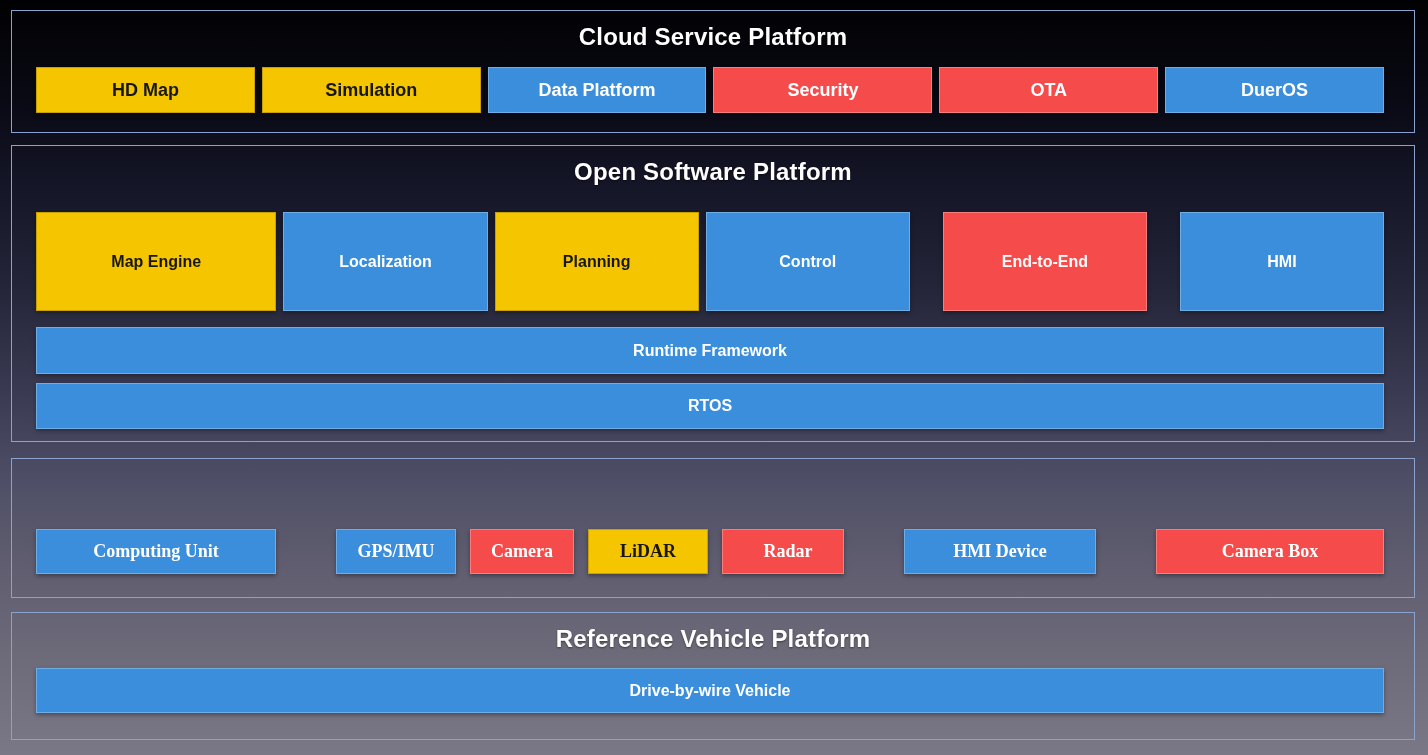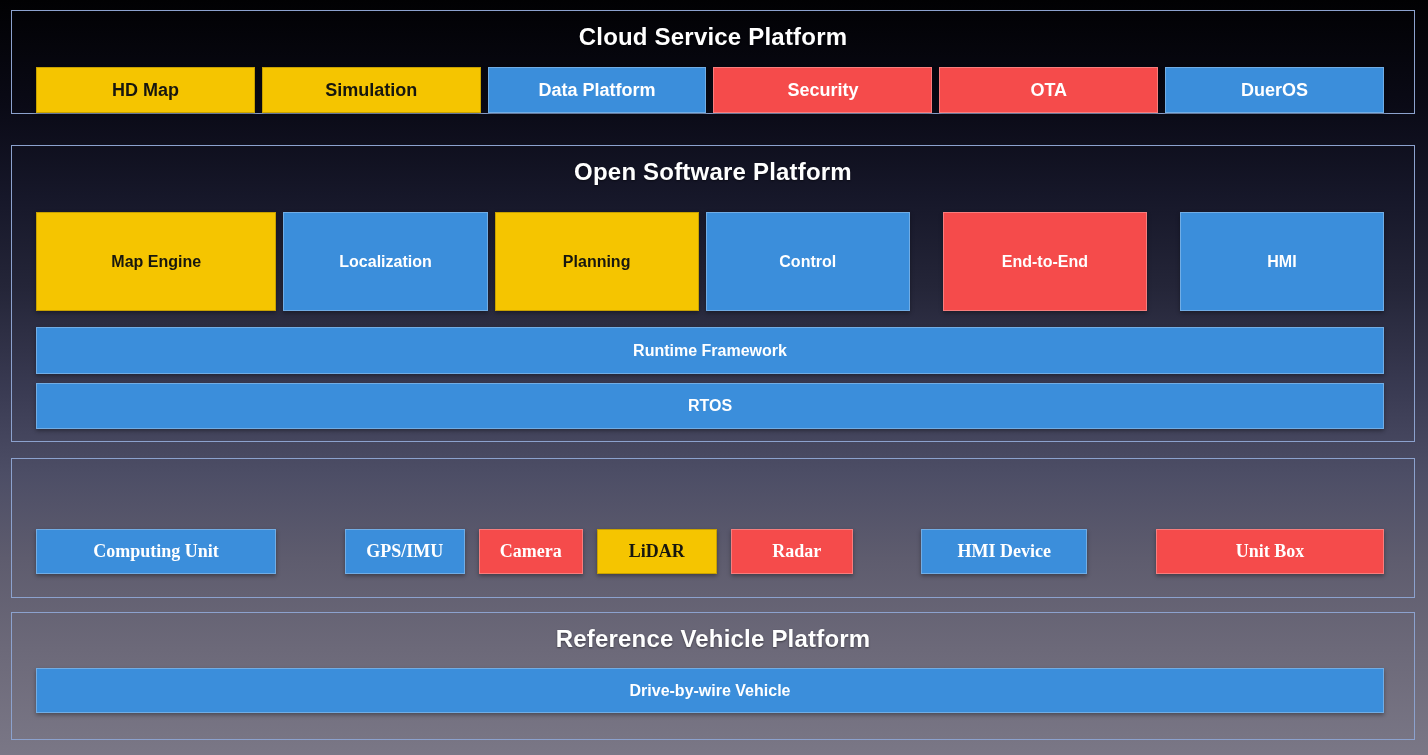--- a/index.html
+++ b/index.html
@@ -10,21 +10,21 @@
       var(--background-top,#010103) 0%,
       #0a0a16 14%, #161729 26%, #242538 38%,
       #3a3b53 52%, #4d4e66 63%, #5e5c6e 74%, #6c6979 86%,
       var(--background-bottom,#7a7786) 100%);
     position:relative;
   }
   .panel {
     position:absolute; left:11px; width:1404px;
     border:1.5px solid var(--panel-border,#8ca2ce);
   }
-  #panel-cloud    { top:10px;  height:104px; }
+  #panel-cloud    { top:10px;  height:123px; }
   #panel-software { top:145px; height:297px; }
   #panel-hardware { top:458px; height:140px; }
   #panel-vehicle  { top:612px; height:128px; }
   .panel-title {
     margin-top:12px; text-align:center;
     font-size:24px; font-weight:bold; color:var(--title-text,#fff);
     letter-spacing:.2px; line-height:28px;
     text-shadow:0 1px 2px rgba(0,0,0,.45);
   }
   .row { position:absolute; left:24px; right:30px; display:flex; }
@@ -46,21 +46,21 @@
   
   .bar { position:absolute; left:24px; right:30px; font-size:16px; }
   #bar-runtime { top:181px; height:47px; }
   #bar-rtos    { top:237px; height:46px; }
   #bar-vehicle { top:55px;  height:45px; }
   
   #hardware-row { top:70px; height:45px; justify-content:space-between; }
   #hardware-row .box { height:45px;font-family:Liberation Serif, serif; }
   .sensor-group { display:flex; gap:14px; }
   .w240{width:240px} .w120{width:120px} .w104{width:104px}
-  .w122{width:122px} .w190{width:166px} .w228{width:228px}
+  .w122{width:122px} .w190{width:192px} .w228{width:228px}
 </style>
 </head>
 <body>
 
 <section class="panel" id="panel-cloud">
   <div class="panel-title">Cloud Service Platform</div>
   <div class="row" id="cloud-row">
     <div class="box" data-color="yellow" style="background-color: rgb(245, 197, 0);">HD Map</div>
     <div class="box" data-color="yellow" style="background-color: rgb(245, 197, 0);">Simulation</div>
     <div class="box" data-color="blue" style="background-color: rgb(59, 142, 219);">Data Platform</div>
@@ -87,20 +87,20 @@
 <section class="panel" id="panel-hardware">
   <div class="row" id="hardware-row">
     <div class="box w240" data-color="blue" style="background-color: rgb(59, 142, 219);">Computing Unit</div>
     <div class="sensor-group">
       <div class="box w120" data-color="blue" style="background-color: rgb(59, 142, 219);">GPS/IMU</div>
       <div class="box w104" data-color="red" style="background-color: rgb(245, 75, 75);">Camera</div>
       <div class="box w120" data-color="yellow" style="background-color: rgb(245, 197, 0);">LiDAR</div>
       <div class="box w122" data-color="red" style="background-color: rgb(245, 75, 75); padding-left: 10px;">Radar</div>
     </div>
     <div class="box w190" data-color="blue" style="background-color: rgb(59, 142, 219);">HMI Device</div>
-    <div class="box w228" data-color="red" style="background-color: rgb(245, 75, 75);">Unit Box</div>
+    <div class="box w228" data-color="red" style="background-color: rgb(245, 75, 75);">Camera Box</div>
   </div>
 </section>
 
 <section class="panel" id="panel-vehicle">
   <div class="panel-title">Reference Vehicle Platform</div>
   <div class="box bar" id="bar-vehicle" data-color="blue" style="background-color: rgb(59, 142, 219);">Drive-by-wire Vehicle</div>
 </section>
 
 </body></html>

